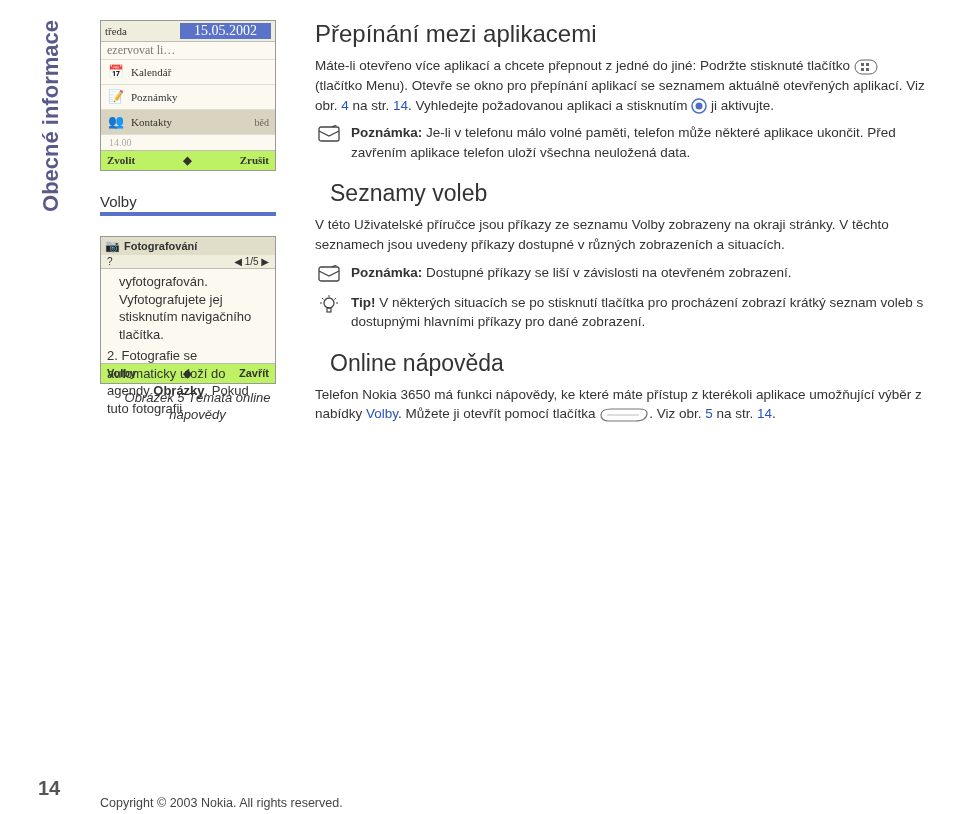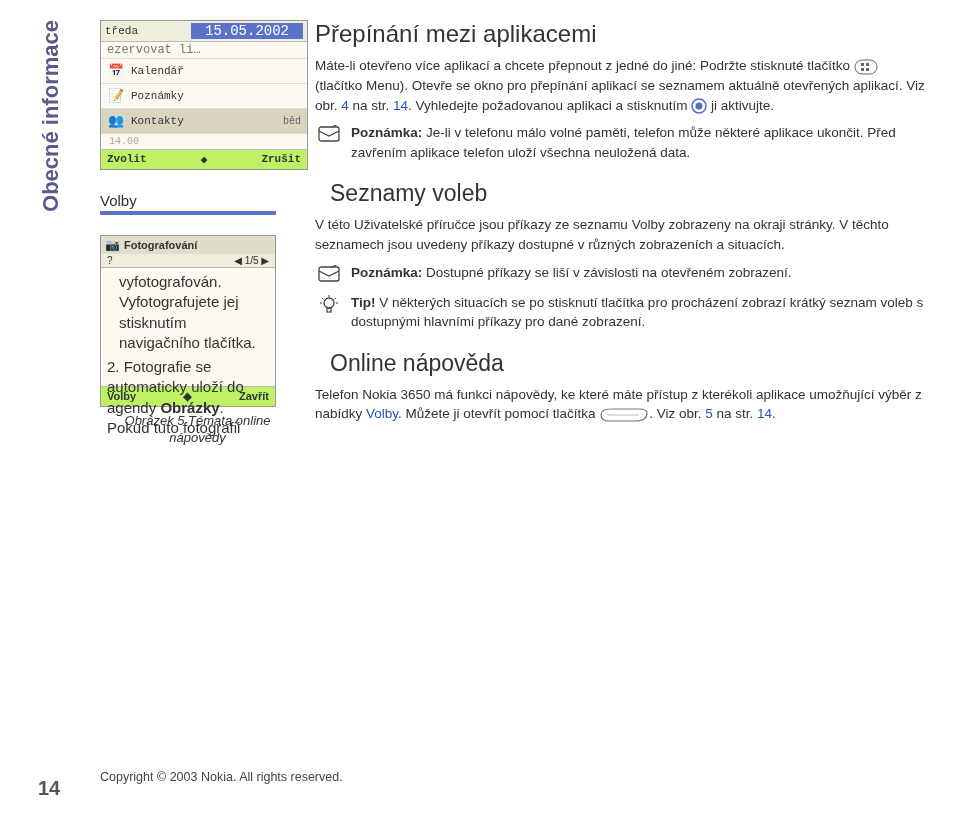--- a/index.html
+++ b/index.html
@@ -23,25 +23,25 @@
     color: #5a5a8a;
     font-family: "Trebuchet MS", sans-serif;
   }
   .left-col {
     position: absolute;
     left: 100px;
     top: 20px;
     width: 195px;
   }
   .phone-screen {
-    width: 208px;
+    width: 176px;
     border: 1px solid #999;
     background: #fcfaf0;
     font-size: 11px;
-    font-family: Liberation Mono, monospace;
+    font-family: Liberation Serif, serif;
     color: #333;
   }
   .phone-top {
     background: #efeddc;
     border-bottom: 1px solid #bbb;
     padding: 2px 4px;
     display: flex;
     justify-content: space-between;
     align-items: center;
   }
@@ -108,23 +108,23 @@
   .ps2-sub {
     display: flex;
     justify-content: space-between;
     padding: 1px 6px;
     background: #efeddc;
     font-size: 10px;
     border-bottom: 1px solid #bbb;
   }
   .ps2-body {
     padding: 4px 6px;
-    font-size: 15px;
+    font-size: 13px;
     line-height: 1.35;
-    height: 118px;
+    height: 94px;
   }
   .main {
     position: absolute;
     left: 315px;
     top: 20px;
     right: 32px;
   }
   h2.section {
     font-family: "Trebuchet MS", sans-serif;
     font-size: 24px;
@@ -173,21 +173,21 @@
   }
   .blue-orb svg { width: 16px; height: 16px; }
   .key-btn {
     display: inline-block;
     vertical-align: middle;
   }
   .key-btn svg { width: 50px; height: 16px; vertical-align: middle; }
   .footer {
     position: absolute;
     left: 100px;
-    bottom: 30px;
+    bottom: 4px;
     font-size: 12.5px;
     color: #444;
   }
   .page-no {
     position: absolute;
     left: 38px;
     bottom: 14px;
     font-size: 20px;
     font-weight: bold;
     color: #555;

